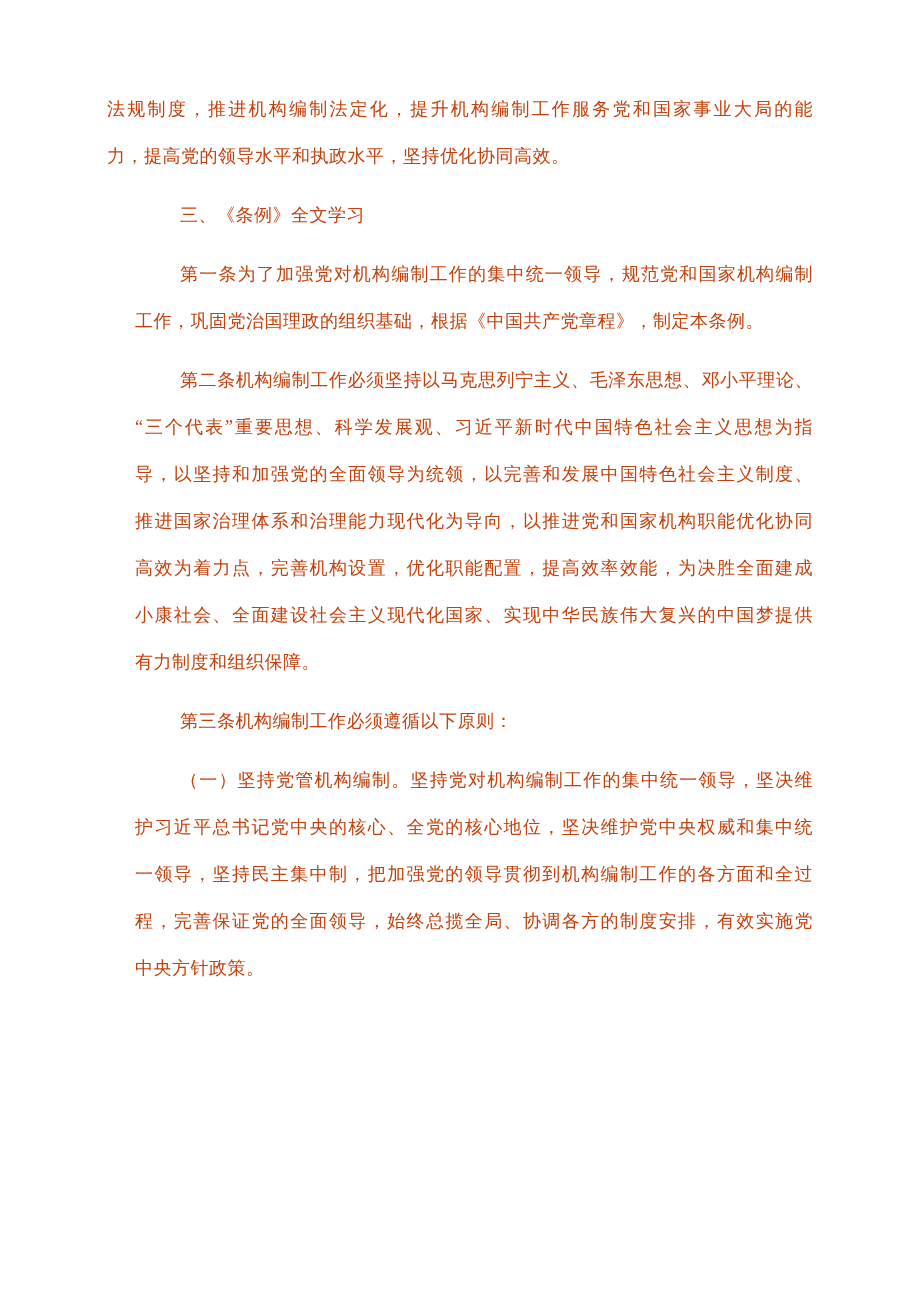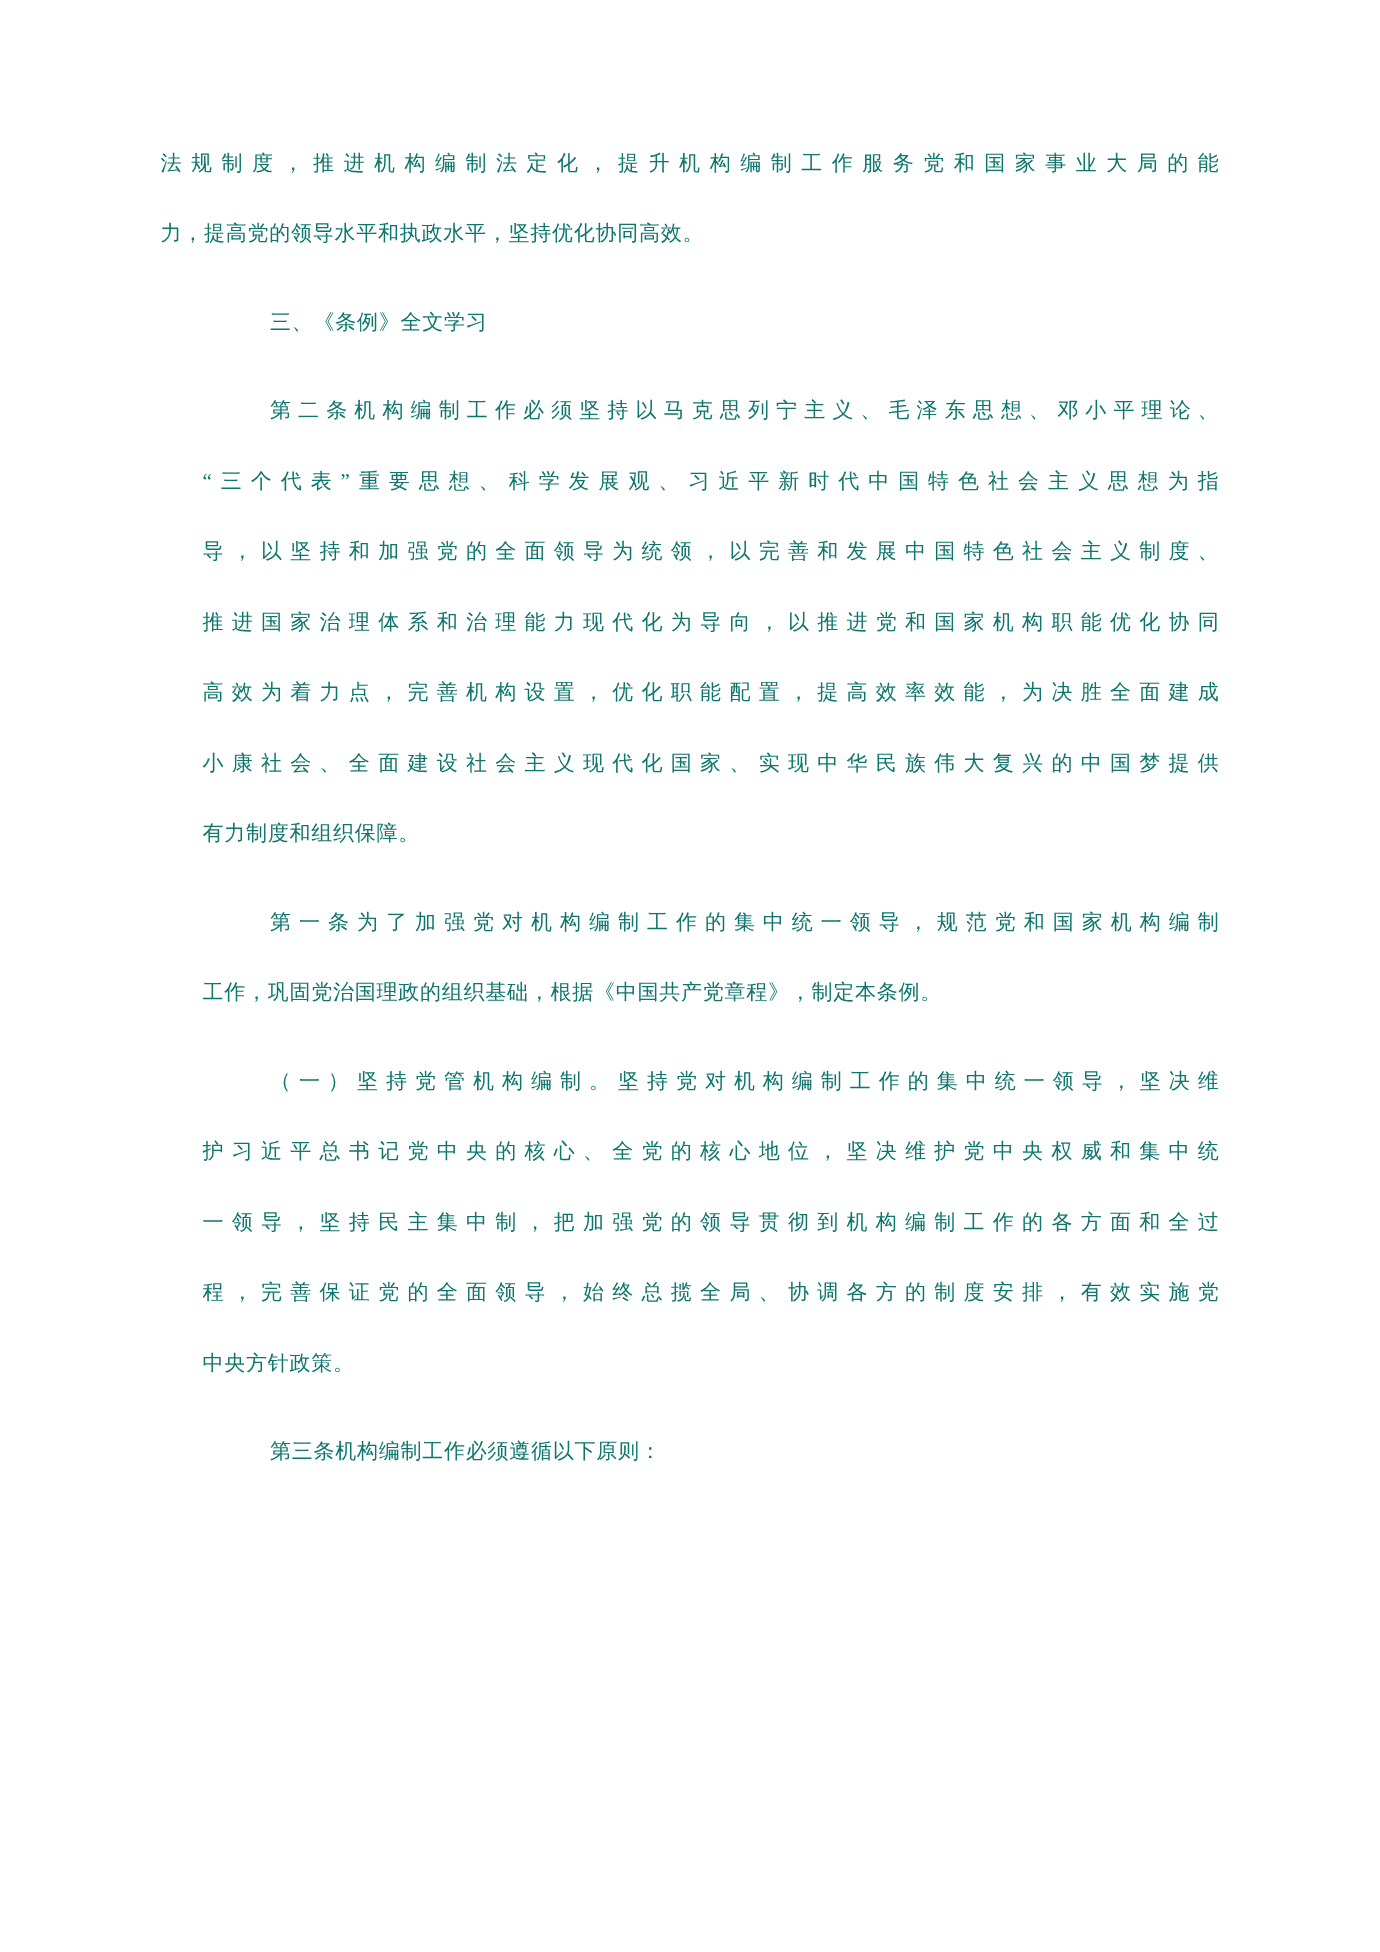--- a/index.html
+++ b/index.html
@@ -16,22 +16,22 @@
   .page {
     position: relative;
     width: 920px;
     height: 1301px;
     background: #ffffff;
     box-sizing: border-box;
     padding: 86px 107px 0 107px;
   }
   .doc {
     width: 706px;
-    color: #0f766e;
-    font-size: 14px;
+    color: #c2410c;
+    font-size: 18px;
   }
   .para { margin: 0; }
   .para + .para { margin-top: 12px; margin-left: 28px; }
   .line {
     line-height: 47px;
     text-align: justify;
     text-align-last: left;
     letter-spacing: 0.5px;
   }
   .line.just {
@@ -51,41 +51,41 @@
       <div class="line just">法规制度，推进机构编制法定化，提升机构编制工作服务党和国家事业大局的能</div>
       <div class="line">力，提高党的领导水平和执政水平，坚持优化协同高效。</div>
     </div>
 
     <div class="para">
       <div class="line indent">三、《条例》全文学习</div>
     </div>
 
 
     <div class="para">
+      <div class="line just indent">第一条为了加强党对机构编制工作的集中统一领导，规范党和国家机构编制</div>
+      <div class="line">工作，巩固党治国理政的组织基础，根据《中国共产党章程》，制定本条例。</div>
+    </div>
+
+    <div class="para">
       <div class="line just indent">第二条机构编制工作必须坚持以马克思列宁主义、毛泽东思想、邓小平理论、</div>
       <div class="line just">“三个代表”重要思想、科学发展观、习近平新时代中国特色社会主义思想为指</div>
       <div class="line just">导，以坚持和加强党的全面领导为统领，以完善和发展中国特色社会主义制度、</div>
       <div class="line just">推进国家治理体系和治理能力现代化为导向，以推进党和国家机构职能优化协同</div>
       <div class="line just">高效为着力点，完善机构设置，优化职能配置，提高效率效能，为决胜全面建成</div>
       <div class="line just">小康社会、全面建设社会主义现代化国家、实现中华民族伟大复兴的中国梦提供</div>
       <div class="line">有力制度和组织保障。</div>
     </div>
 
     <div class="para">
-      <div class="line just indent">第一条为了加强党对机构编制工作的集中统一领导，规范党和国家机构编制</div>
-      <div class="line">工作，巩固党治国理政的组织基础，根据《中国共产党章程》，制定本条例。</div>
+      <div class="line indent">第三条机构编制工作必须遵循以下原则：</div>
     </div>
 
     <div class="para">
       <div class="line just indent">（一）坚持党管机构编制。坚持党对机构编制工作的集中统一领导，坚决维</div>
       <div class="line just">护习近平总书记党中央的核心、全党的核心地位，坚决维护党中央权威和集中统</div>
       <div class="line just">一领导，坚持民主集中制，把加强党的领导贯彻到机构编制工作的各方面和全过</div>
       <div class="line just">程，完善保证党的全面领导，始终总揽全局、协调各方的制度安排，有效实施党</div>
       <div class="line">中央方针政策。</div>
     </div>
 
-    <div class="para">
-      <div class="line indent">第三条机构编制工作必须遵循以下原则：</div>
-    </div>
-
 
   </div>
 </div>
 
 </body></html>

